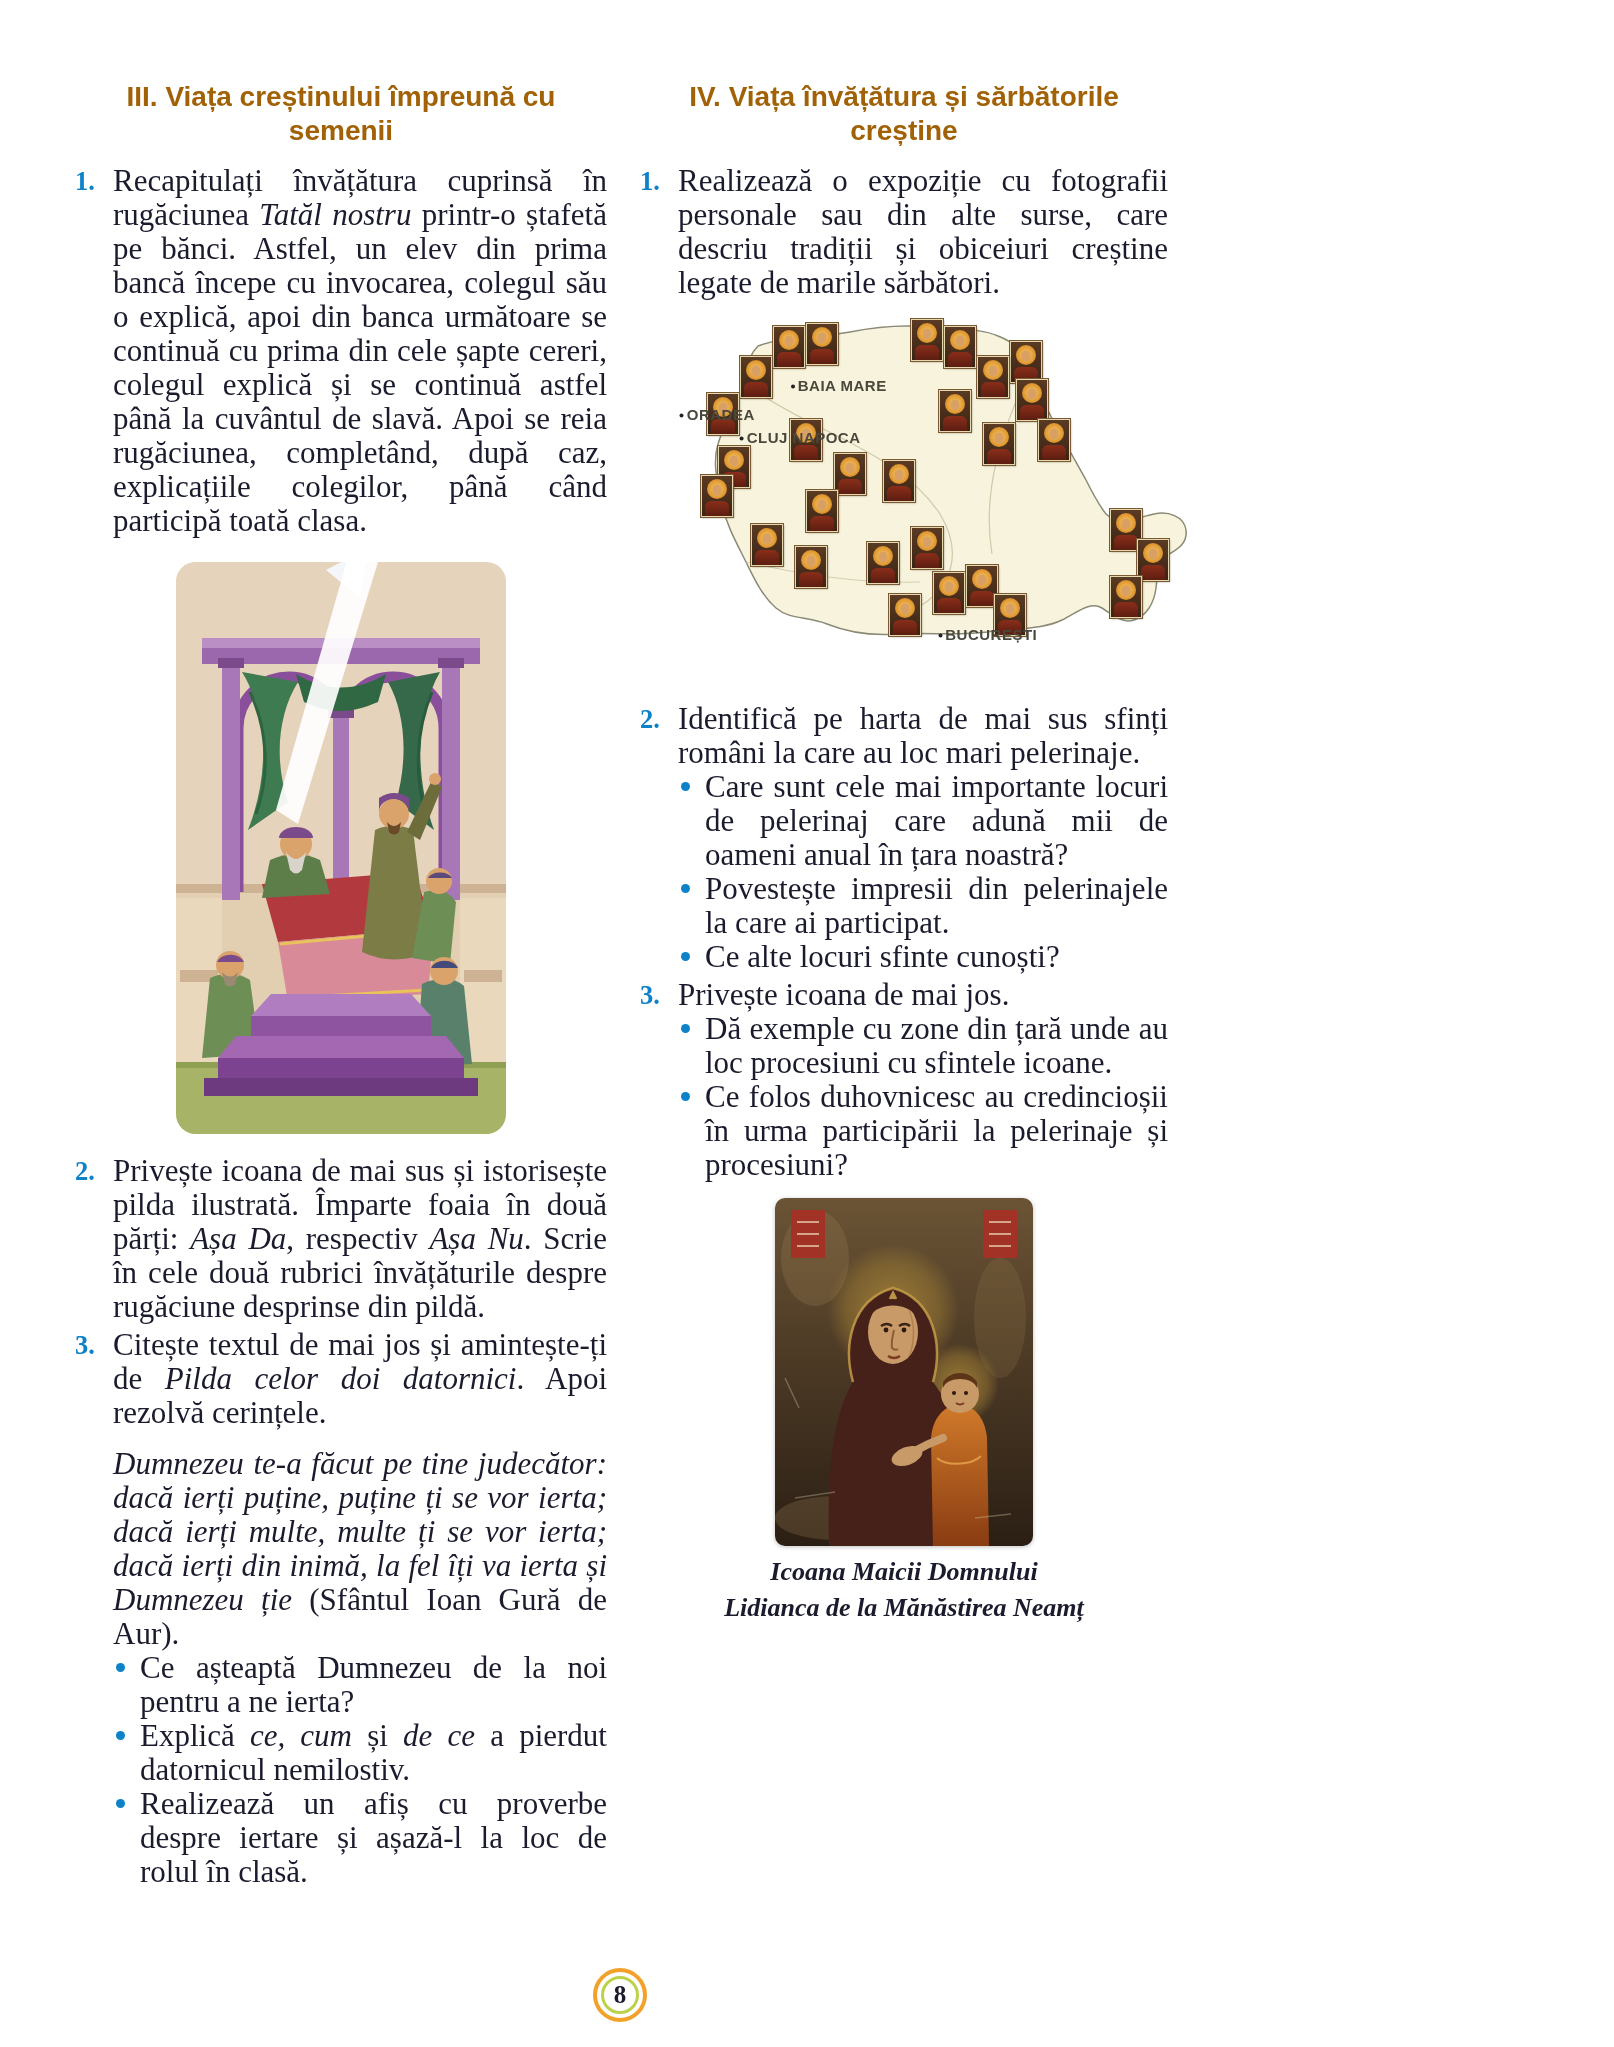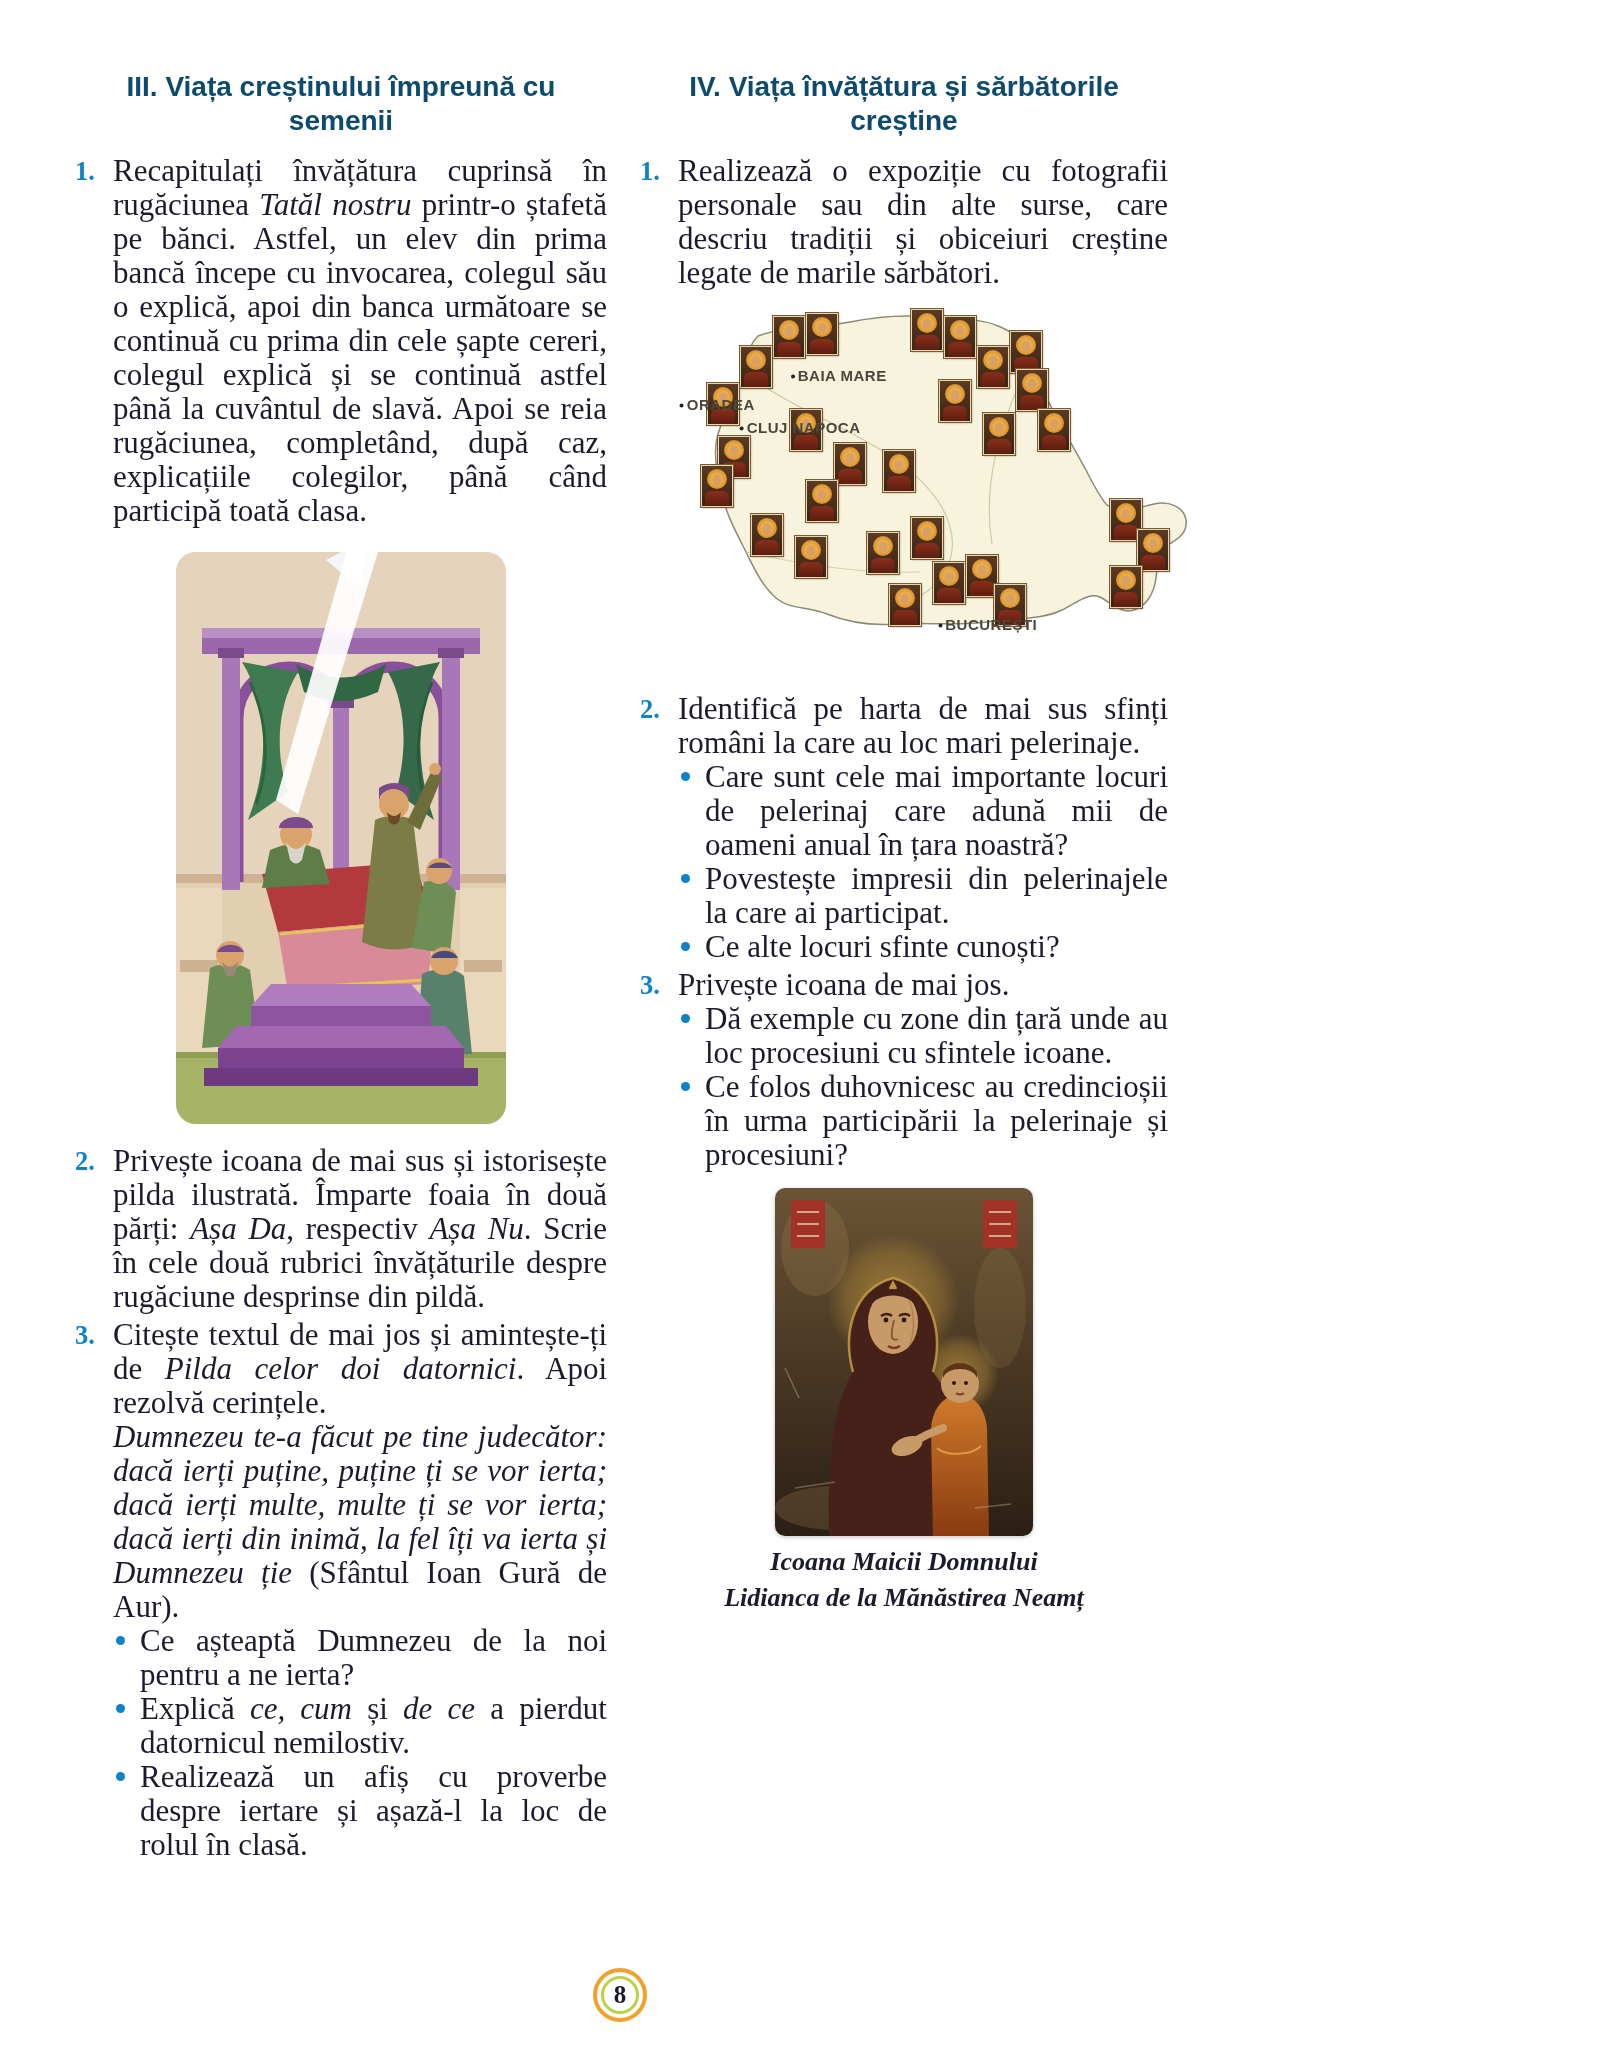--- a/index.html
+++ b/index.html
@@ -8,40 +8,40 @@
     width:1614px;height:2047px;
     background:#ffffff;
     font-family:"Liberation Serif", serif;
     color:#1b1b2e;
     overflow:hidden;
   }
   .col{position:absolute;top:70px;}
   .col.left{left:75px;width:532px;}
   .col.right{left:640px;width:528px;}
   .heading{
-    margin:0 0 16px 0;
+    margin:10px 0 16px 0;
     font-family:"Liberation Sans", sans-serif;
     font-weight:700;
     font-size:28px;
     line-height:34px;
     text-align:center;
-    color:#0c4a6e;
+    color:#a16207;
   }
   .li{position:relative;padding-left:38px;margin-bottom:4px;}
   .num{
     position:absolute;left:0;top:0;
     font-weight:700;color:#0e82c8;
     font-size:26.5px;line-height:34px;
   }
   .txt{
     font-size:31px;line-height:34px;
     text-align:justify;
   }
   .it{font-style:italic;}
-  .quote{margin-top:0;}
+  .quote{margin-top:17px;}
   .bullets{margin-top:0;}
   .b{position:relative;padding-left:27px;}
   .dot{
     position:absolute;left:3px;top:12px;
     width:9px;height:9px;border-radius:50%;
     background:#0e82c8;
   }
   figure{margin:0;}
   .ill{
     width:330px;margin:24px auto 20px auto;

